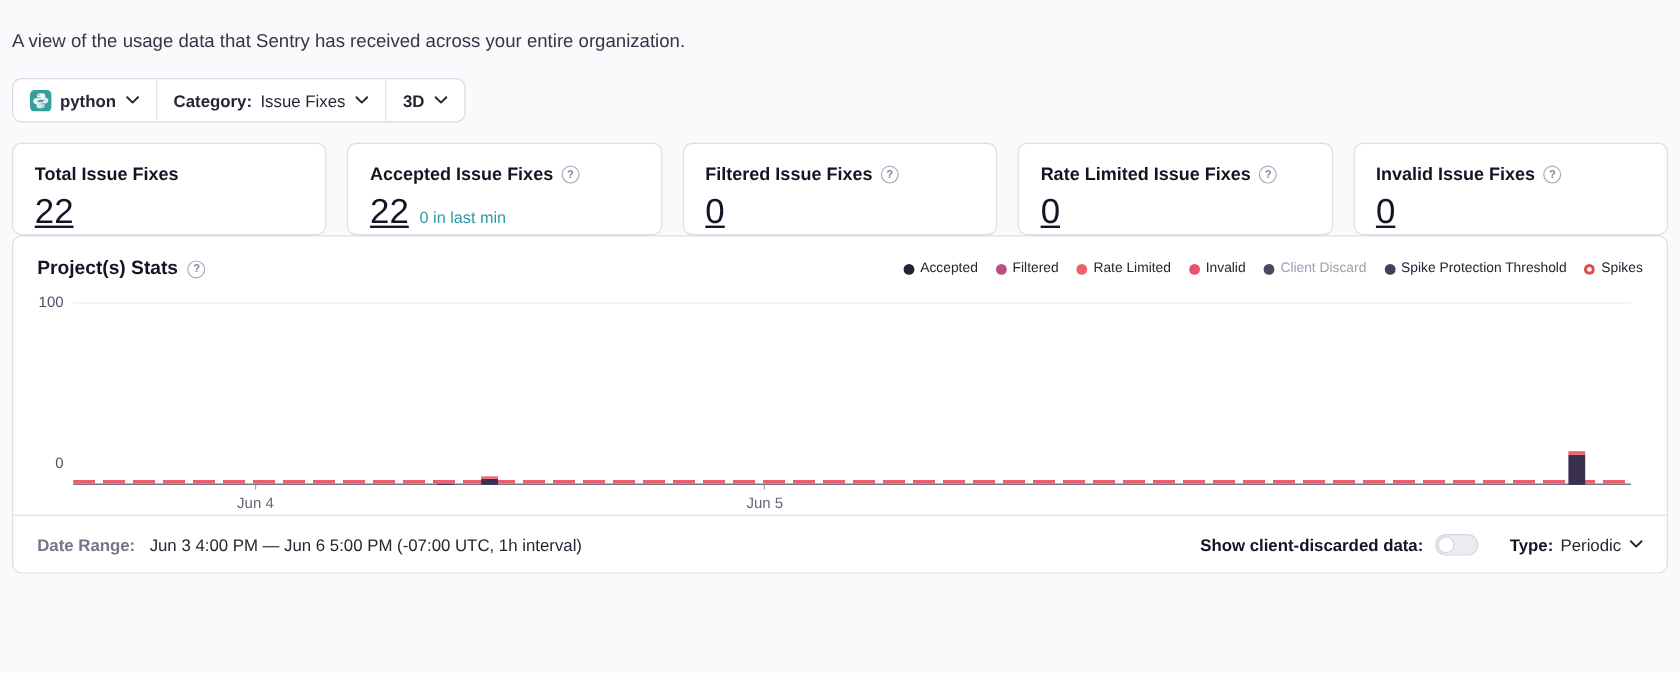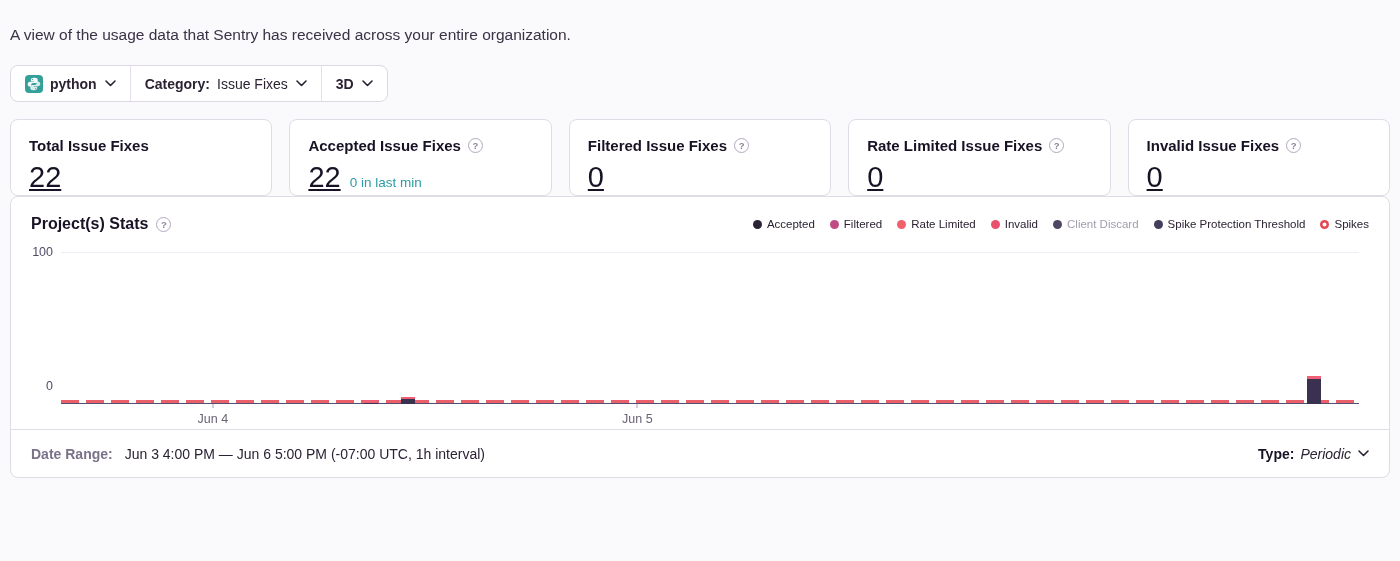--- a/index.html
+++ b/index.html
@@ -162,21 +162,21 @@
   }
   .toggle-knob {
     position:absolute; left:1px; top:1px;
     width:14px; height:14px;
     background:#fff;
     border:1px solid #D9D3E0;
     border-radius:50%;
   }
   .type-wrap { display:flex; align-items:center; gap:6px; cursor:pointer; }
   .type-label { font-weight:700; color:#181225; }
-  .type-value { color:#2B2233;font-style:italic; }
+  .type-value { color:#2B2233; }
 </style>
 </head>
 <body>
 
 <div class="page">
 
   <p class="page-subtitle">A view of the usage data that Sentry has received across your entire organization.</p>
 
   <div class="filter-group">
     <button class="filter-seg">
@@ -312,20 +312,26 @@
           <div class="xlabel" style="left: 44.4%;">Jun 5</div>
         </div>
     </div>
 
     <div class="panel-footer">
       <div class="footer-left">
         <span class="daterange-label">Date Range:</span>
         <span class="daterange-value">Jun 3 4:00 PM — Jun 6 5:00 PM (-07:00 UTC, 1h interval)</span>
       </div>
       <div class="footer-right">
+        <div class="toggle-wrap">
+          <span class="toggle-label">Show client-discarded data:</span>
+          <div class="toggle">
+            <div class="toggle-knob"></div>
+          </div>
+        </div>
         <div class="type-wrap">
           <span class="type-label">Type:</span>
           <span class="type-value">Periodic</span>
           <svg class="chev" width="11" height="7" viewBox="0 0 11 7">
               <path d="M1 1l4.5 4.5L10 1" fill="none" stroke="#2B2233" stroke-width="1.6" stroke-linecap="round" stroke-linejoin="round"></path>
             </svg>
         </div>
       </div>
     </div>
   </div>

